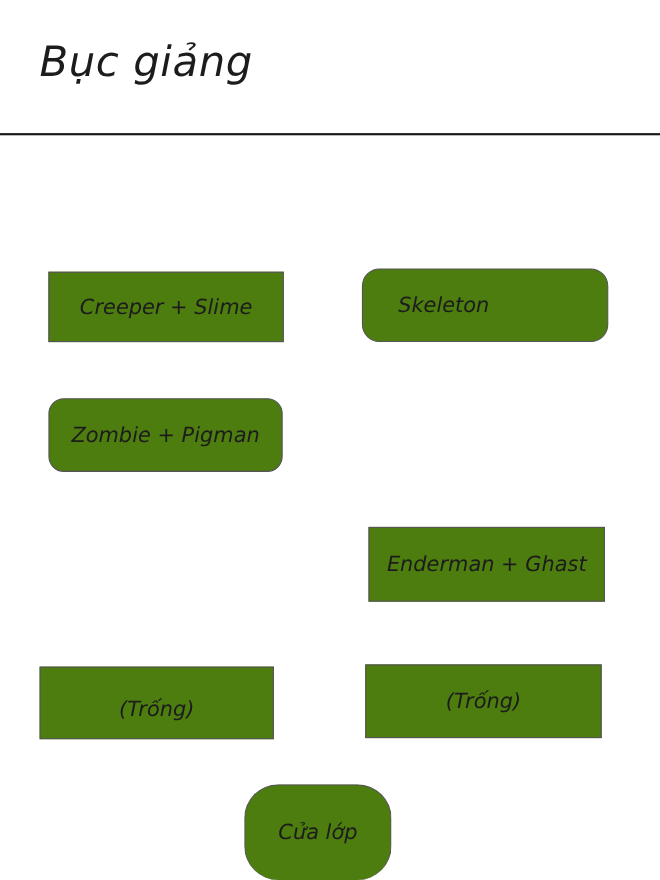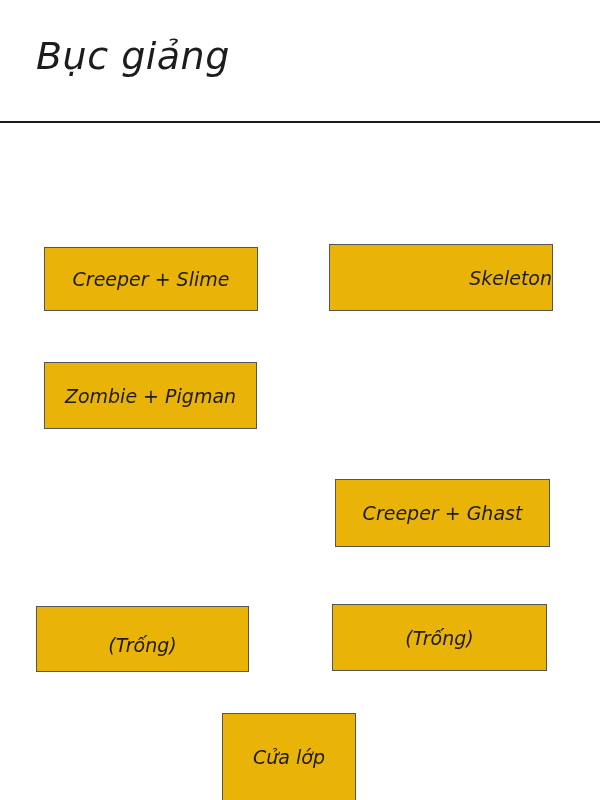--- a/index.html
+++ b/index.html
@@ -32,44 +32,45 @@
     top: 121px;
     left: 0;
     width: 600px;
     height: 2px;
     background: #1a1a1a;
   }
   .seat {
     position: absolute;
     box-sizing: border-box;
     border: 1.5px solid #555555;
-    background: #eab308;
+    background: #4d7c0f;
     display: flex;
     align-items: center;
     justify-content: center;
     font-style: italic;
     font-size: 19px;
     color: #1c1c1c;
     white-space: nowrap;
   }
-  .seat.align-left  { justify-content: flex-end; padding-left: 32px; }
+  .seat.align-left  { justify-content: flex-start; padding-left: 32px; border-radius: 16px; }
   .seat.align-right { justify-content: flex-end;  padding-right: 18px; }
   .seat.text-low    { padding-top: 12px; }
 
   .s1 { left: 44px;  top: 247px; width: 214px; height: 64px; }
   .s2 { left: 329px; top: 244px; width: 224px; height: 67px; }
-  .s3 { left: 44px;  top: 362px; width: 213px; height: 67px; }
+  .s3 { left: 44px;  top: 362px; width: 213px; height: 67px; border-radius: 14px; }
   .s4 { left: 342px; top: 360px; width: 211px; height: 66px; }
   .s5 { left: 39px;  top: 482px; width: 214px; height: 67px; }
   .s6 { left: 335px; top: 479px; width: 215px; height: 68px; }
   .s7 { left: 36px;  top: 606px; width: 213px; height: 66px; }
   .s8 { left: 332px; top: 604px; width: 215px; height: 67px; }
   .door {
     left: 222px; top: 713px; width: 134px; height: 87px;
     border-bottom: none;
+    border-radius: 31px;
   }
 </style>
 </head>
 <body>
 
 <div class="stage">
 
   <div class="title">Bục giảng</div>
 
   <div class="divider"></div>
@@ -82,21 +83,21 @@
     <span>Skeleton</span>
   </div>
 
   <div class="seat s3">
     <span>Zombie + Pigman</span>
   </div>
 
 
 
   <div class="seat s6">
-    <span>Creeper + Ghast</span>
+    <span>Enderman + Ghast</span>
   </div>
 
   <div class="seat s7 text-low">
     <span>(Trống)</span>
   </div>
 
   <div class="seat s8">
     <span>(Trống)</span>
   </div>
 

